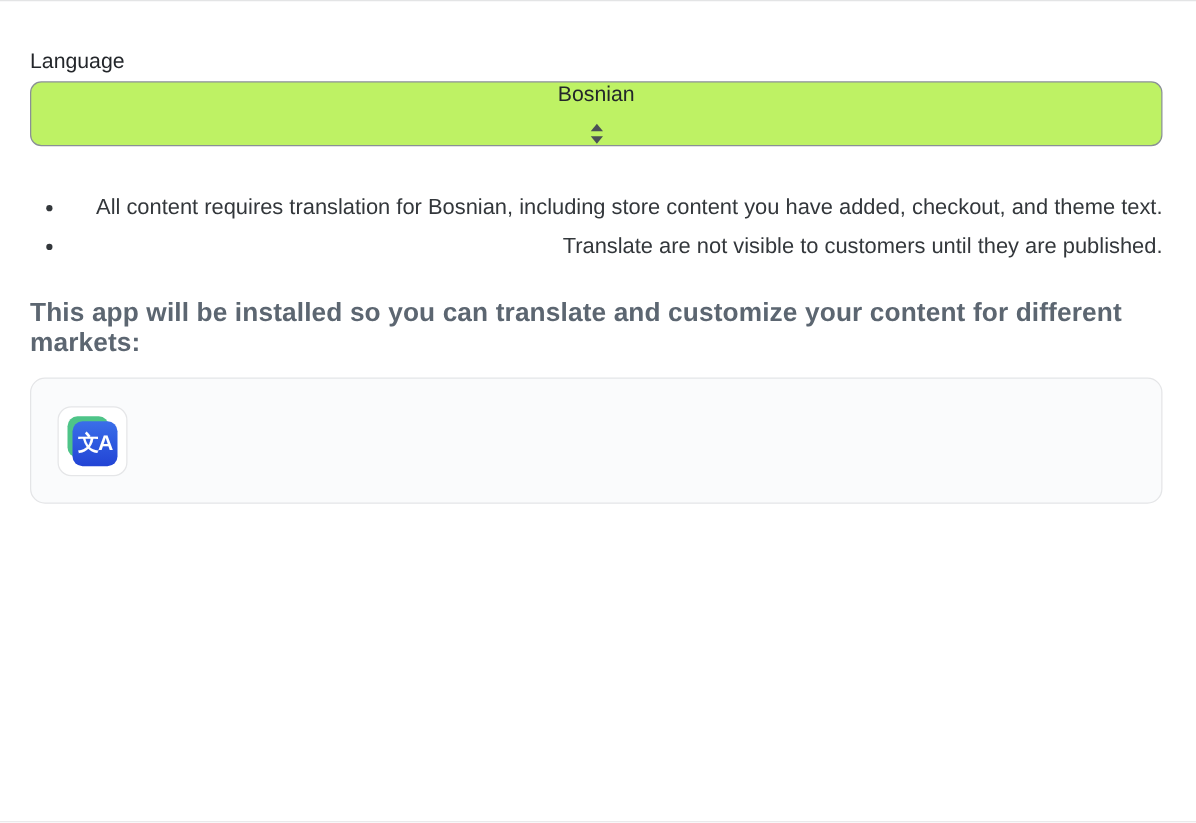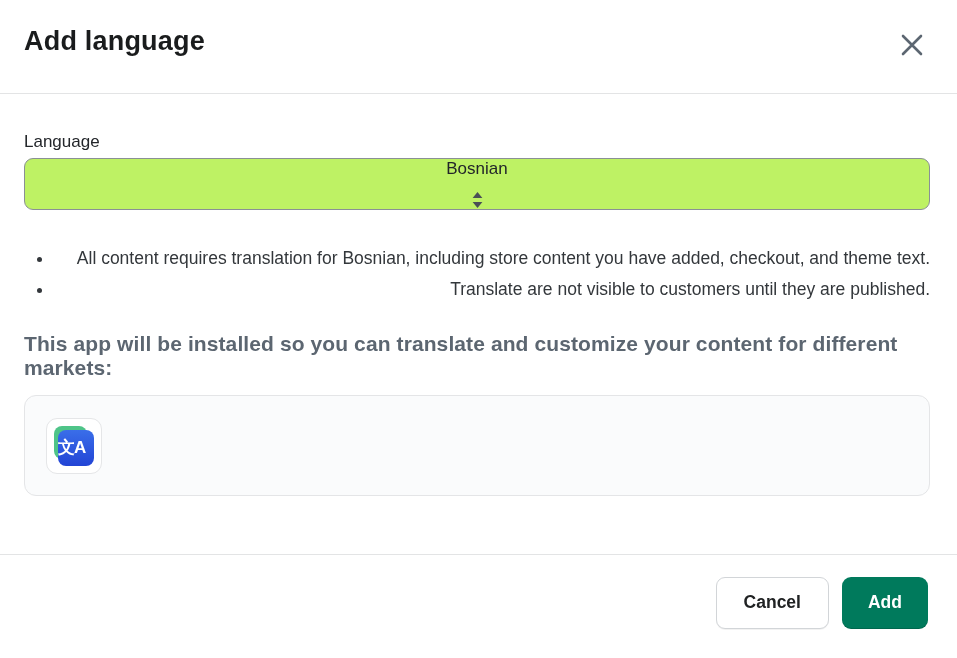--- a/index.html
+++ b/index.html
@@ -61,21 +61,21 @@
   }
   .app-icon .sq-green {
     position: absolute; top: 7px; left: 7px;
     width: 33px; height: 33px; border-radius: 8px;
     background: #4ec488;
   }
   .app-icon .sq-blue {
     position: absolute; bottom: 7px; right: 7px;
     width: 36px; height: 36px; border-radius: 8px;
     background: linear-gradient(180deg, #3a6ee9 0%, #2244d5 100%);
-    display: flex; align-items: center; 
+    display: flex; align-items: center; justify-content: center;
   }
   .app-icon .glyph {
     color: #fff; font-size: 17px; font-weight: 700; line-height: 1;
     letter-spacing: -1px;
   }
   .app-name { font-size: 18px; font-weight: 700; color: #202223; margin-left: 22px; }
   .app-rating { display: flex; align-items: center; margin-left: 19px; gap: 8px; }
   .rating-value { font-size: 15.5px; color: #44484c; }
   .star-icon { width: 17px; height: 17px; display: inline-flex; margin: 0 2px; }
   .rating-meta { font-size: 15.5px; color: #5c6167; }
@@ -100,30 +100,20 @@
     background: #007a5c; color: #ffffff;
     border: none; padding: 0 26px;
     box-shadow: inset 0 -1px 0 rgba(0,0,0,0.15);
   }
 </style>
 </head>
 <body>
 
 <div class="modal">
 
-  <div class="modal-header">
-    <h1 class="modal-title">Add language</h1>
-    <button class="close-btn" aria-label="Close">
-      <span style="display:inline-flex;">
-        <svg width="26" height="26" viewBox="0 0 26 26">
-          <path d="M4 4 L22 22 M22 4 L4 22" stroke="#5c6671" stroke-width="2.6" stroke-linecap="round" fill="none"></path>
-        </svg>
-      </span>
-    </button>
-  </div>
   <div class="divider"></div>
 
   <div class="modal-body">
 
     <div class="field-label">Language</div>
 
     <div class="select-box" role="combobox" aria-expanded="false">
       <span class="select-value">Bosnian</span>
       <span style="display:inline-flex;">
         <svg width="13" height="18" viewBox="0 0 13 18">
@@ -145,18 +135,14 @@
         <div class="sq-green"></div>
         <div class="sq-blue">
           <span class="glyph">文A</span>
         </div>
       </div>
     </div>
 
   </div>
 
   <div class="divider"></div>
-  <div class="modal-footer">
-    <button class="btn btn-cancel">Cancel</button>
-    <button class="btn btn-add">Add</button>
-  </div>
 
 </div>
 
 </body></html>

